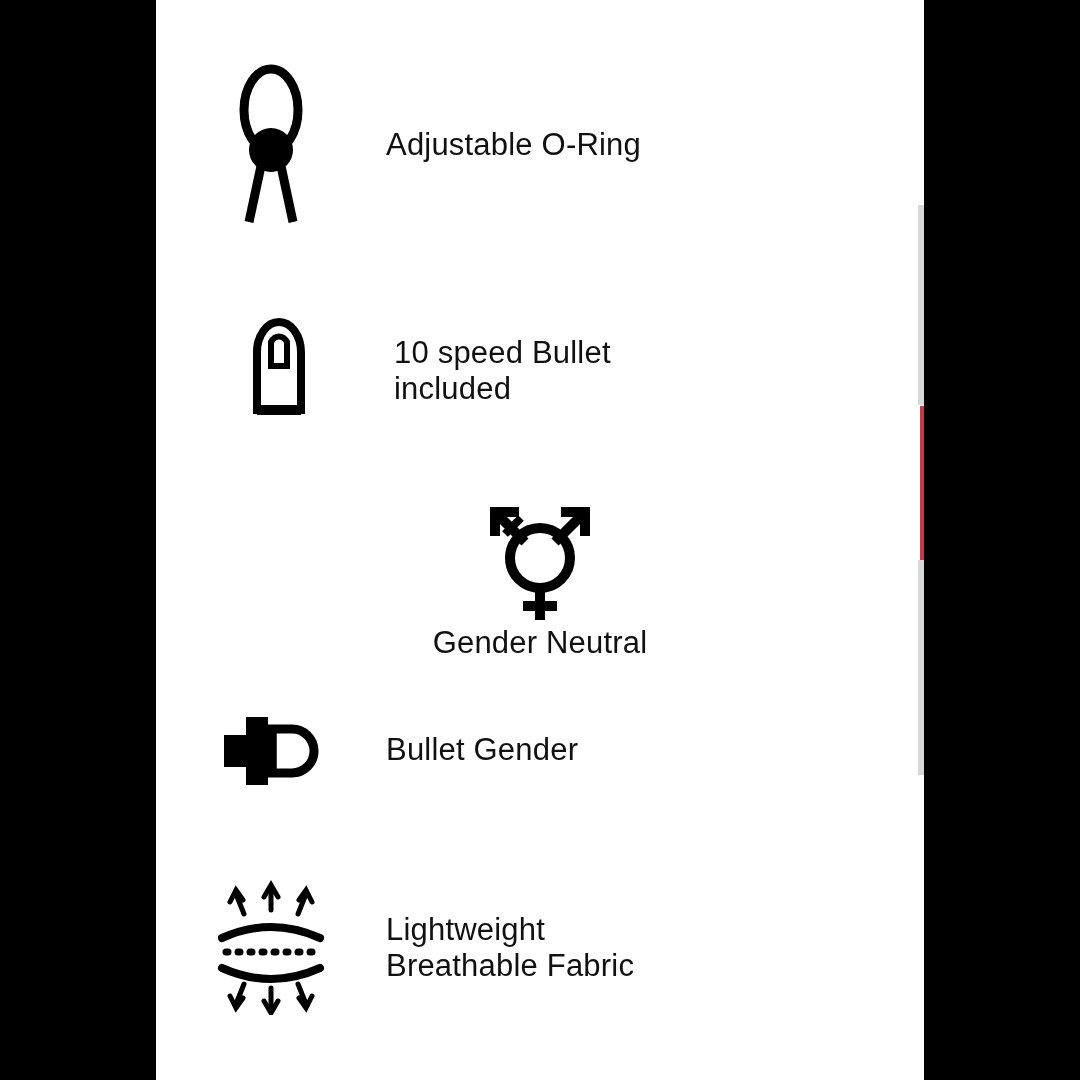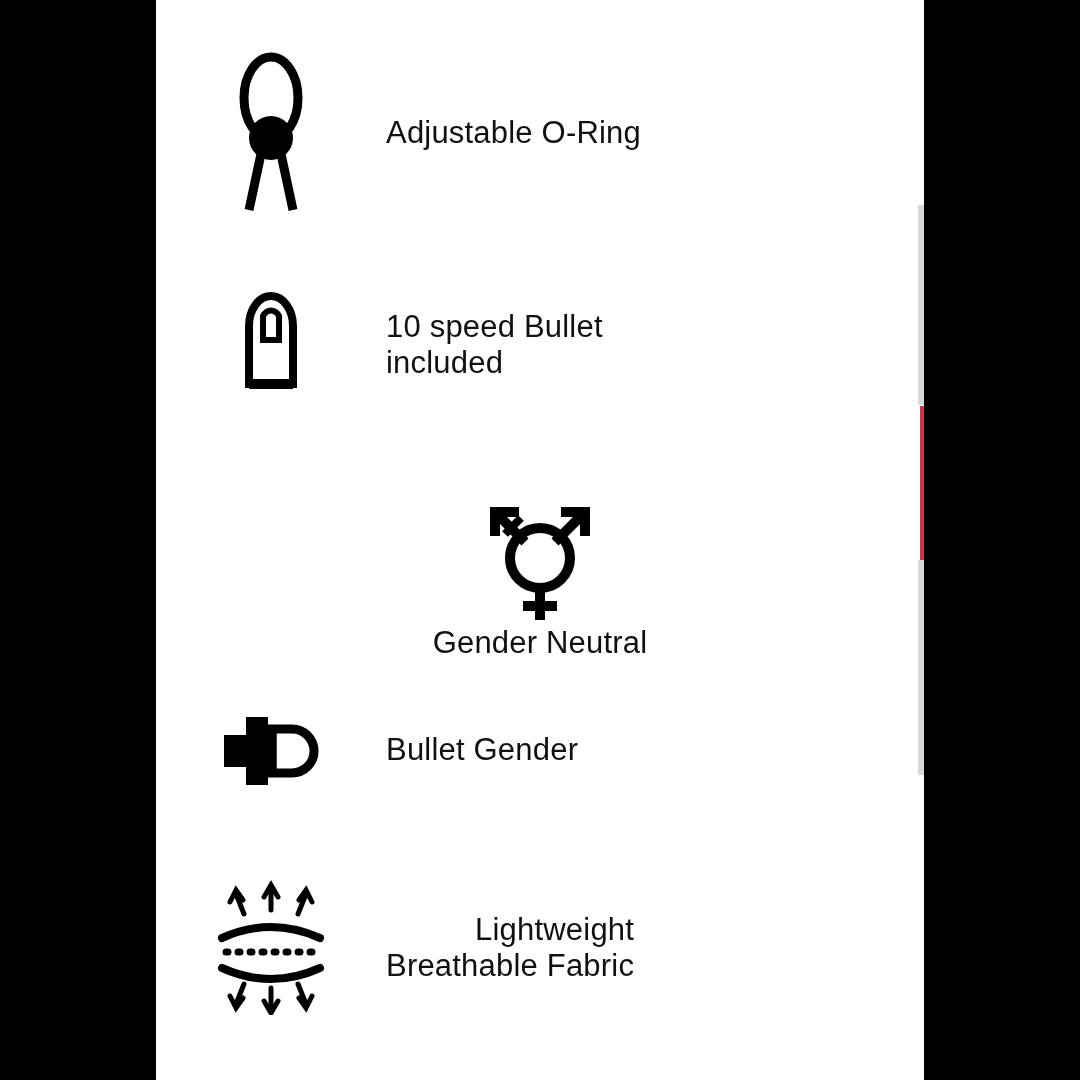--- a/index.html
+++ b/index.html
@@ -69,25 +69,25 @@
   .label {
     font-family: "Liberation Sans", sans-serif;
     font-size: 31px;
     line-height: 1.15;
     color: #111111;
     letter-spacing: 0.2px;
     white-space: pre-line;
   }
 
   
-  .row0 { top: 50px;  height: 165px; }
-  .row1 { top: 282px; height: 125px; }
+  .row0 { top: 62px;  height: 165px; }
+  .row1 { top: 308px; height: 125px; margin-left: 8px; }
   .row2 { top: 480px; height: 145px; flex-direction: column; }
   .row3 { top: 690px; height: 120px; }
-  .row4 { top: 880px; height: 135px; text-align: right; }
+  .row4 { top: 880px; height: 135px; }
 </style>
 </head>
 <body>
 
 <div class="stage">
   <div class="page">
 
     <div class="edge-strip s1"></div>
     <div class="edge-mark m1"></div>
     <div class="edge-mark m2"></div>

